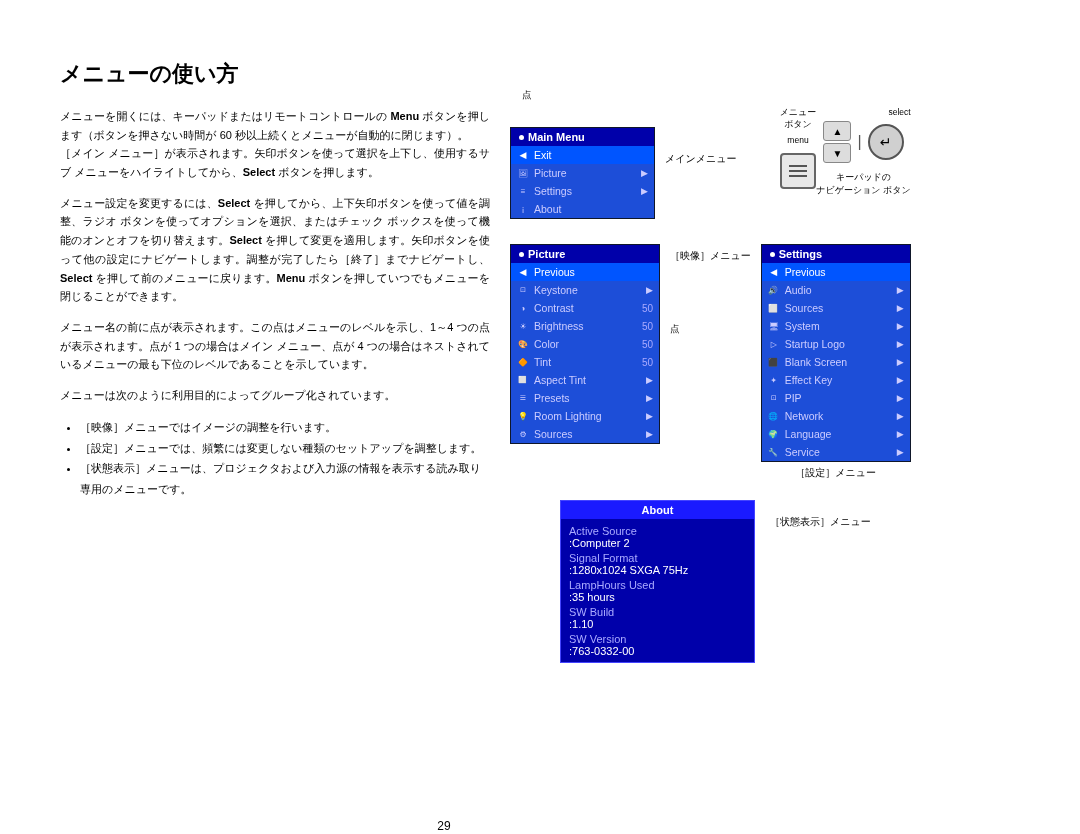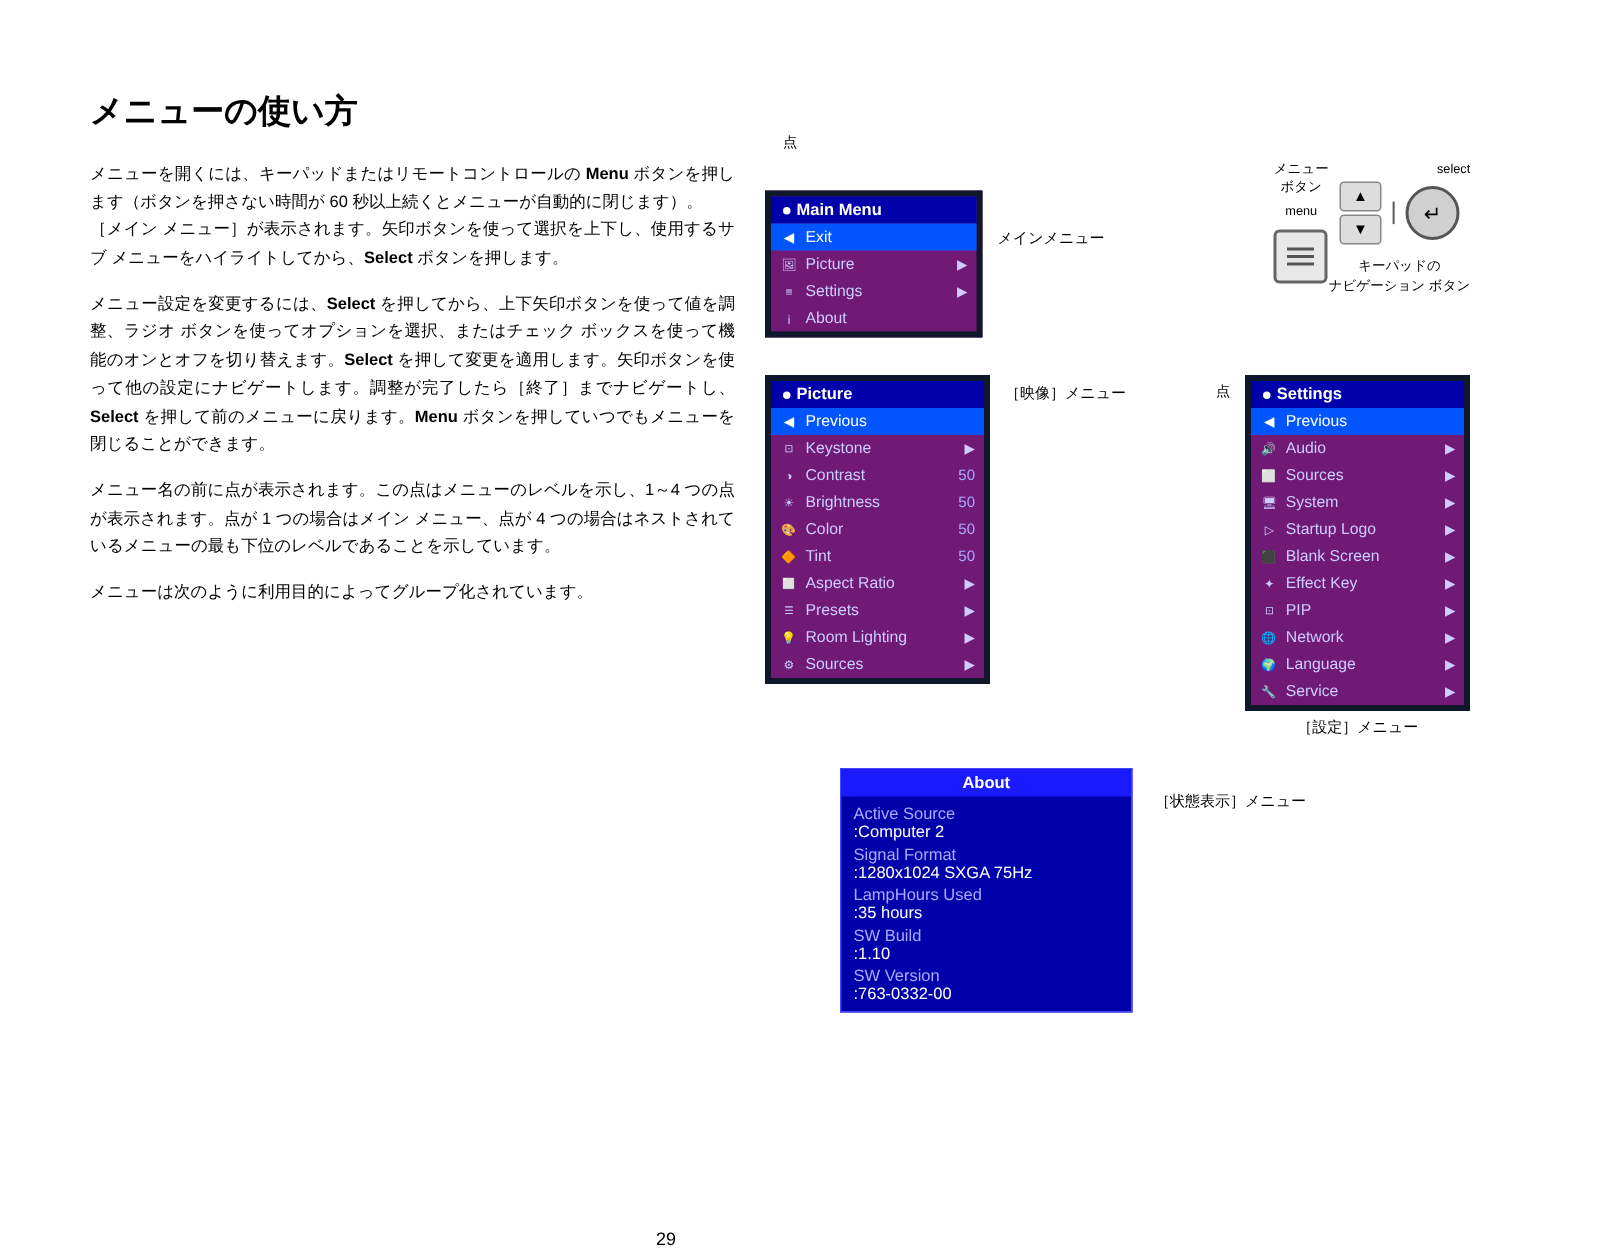--- a/index.html
+++ b/index.html
@@ -59,22 +59,22 @@
       margin: 8px 0 8px 20px;
       font-size: 11px;
       line-height: 1.9;
     }
 
     .bullet-list li {
       list-style: disc;
     }
 
     .menu-box {
-      background: #701a75;
-      border: 4px solid #0f172a;
+      background: #1d4ed8;
+      border: 1px solid #0f172a;
       padding: 0;
       min-width: 140px;
     }
 
     .menu-header {
       background: #0000aa;
       color: #ffffff;
       font-size: 11px;
       font-weight: bold;
       padding: 3px 8px;
@@ -242,20 +242,25 @@
       </div>
 
       <div class="text-block">
         メニュー名の前に点が表示されます。この点はメニューのレベルを示し、1～4 つの点が表示されます。点が 1 つの場合はメイン メニュー、点が 4 つの場合はネストされているメニューの最も下位のレベルであることを示しています。
       </div>
 
       <div class="text-block">
         メニューは次のように利用目的によってグループ化されています。
       </div>
 
+      <ul class="bullet-list">
+        <li>［映像］メニューではイメージの調整を行います。</li>
+        <li>［設定］メニューでは、頻繁には変更しない種類のセットアップを調整します。</li>
+        <li>［状態表示］メニューは、プロジェクタおよび入力源の情報を表示する読み取り専用のメニューです。</li>
+      </ul>
 
 
     </div>
 
     <div class="right-column">
       <div class="right-panel">
 
         <div style="display:flex; align-items:flex-start; gap:10px; position:relative;">
 
           <div style="position:relative;">
@@ -351,42 +356,42 @@
                 <span>Color</span>
                 <span class="menu-item-value">50</span>
               </div>
               <div class="menu-item">
                 <span class="menu-item-icon" style="font-size:8px;">🔶</span>
                 <span>Tint</span>
                 <span class="menu-item-value">50</span>
               </div>
               <div class="menu-item">
                 <span class="menu-item-icon" style="font-size:7px;">⬜</span>
-                <span>Aspect Ratio</span>
+                <span>Aspect Tint</span>
                 <span class="menu-item-arrow">▶</span>
               </div>
               <div class="menu-item">
                 <span class="menu-item-icon" style="font-size:7px;">☰</span>
                 <span>Presets</span>
                 <span class="menu-item-arrow">▶</span>
               </div>
               <div class="menu-item">
                 <span class="menu-item-icon" style="font-size:8px;">💡</span>
                 <span>Room Lighting</span>
                 <span class="menu-item-arrow">▶</span>
               </div>
               <div class="menu-item">
                 <span class="menu-item-icon" style="font-size:8px;">⚙</span>
                 <span>Sources</span>
                 <span class="menu-item-arrow">▶</span>
               </div>
             </div>
           </div>
 
-          <div style="display:flex; flex-direction:row; align-items:flex-start; padding-top:5px; gap:60px;">
+          <div style="display:flex; flex-direction:column; align-items:flex-start; padding-top:5px; gap:60px;">
             <div style="font-size:10px; white-space:nowrap;">［映像］メニュー</div>
             <div style="font-size:9.5px; white-space:nowrap;">点</div>
           </div>
 
           <div style="position:relative; margin-left:auto;">
             <div class="menu-box" style="width:150px;">
               <div class="menu-header">
                 <span class="menu-dot"></span>
                 <span>Settings</span>
               </div>

